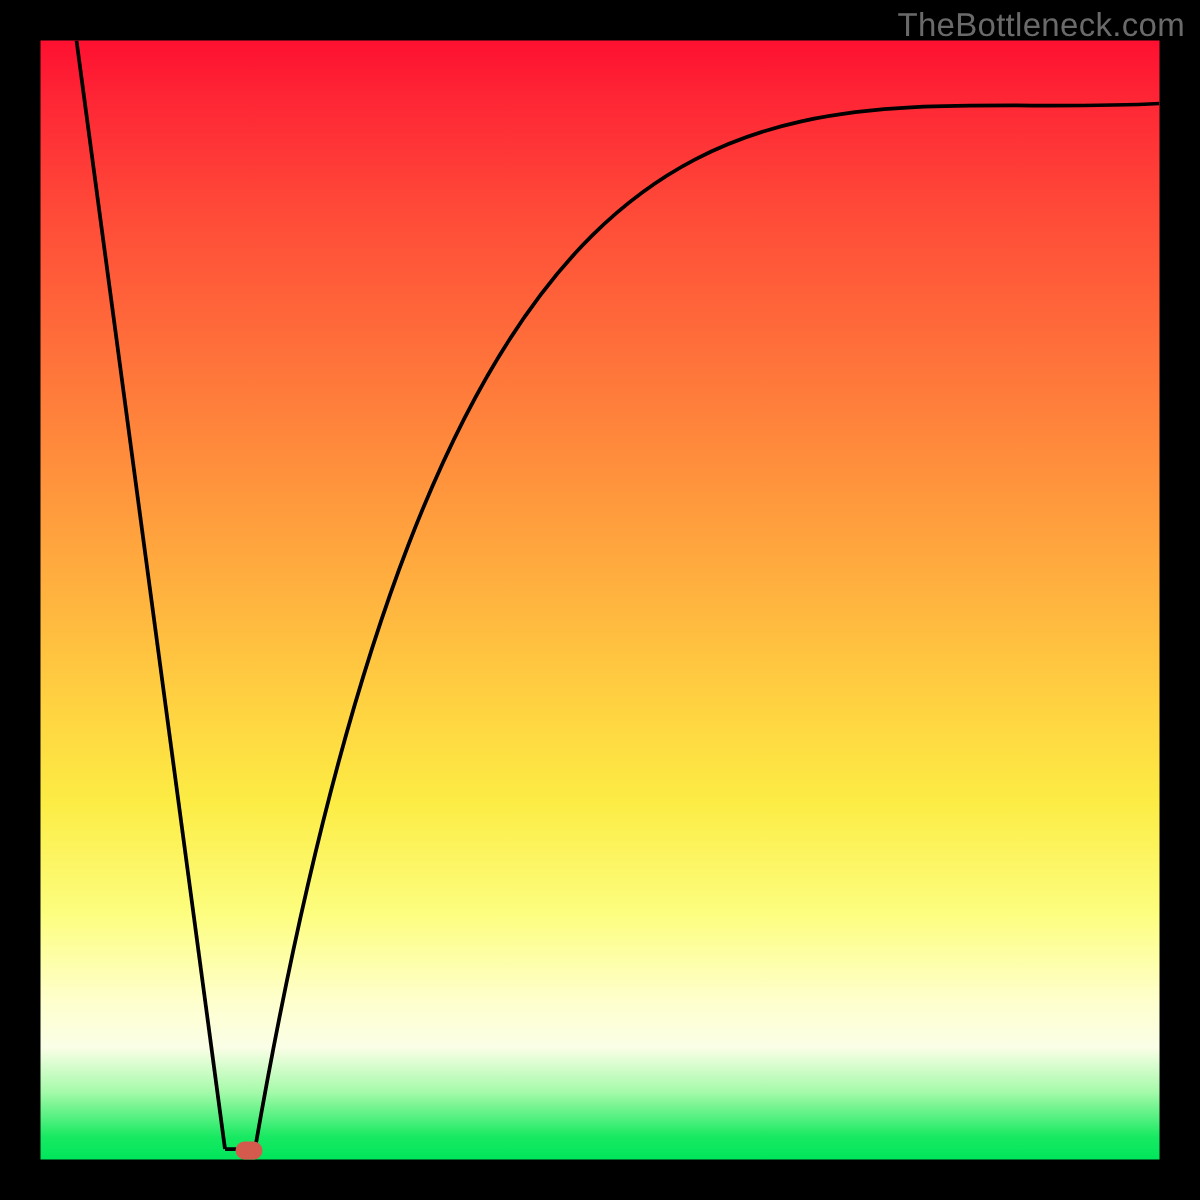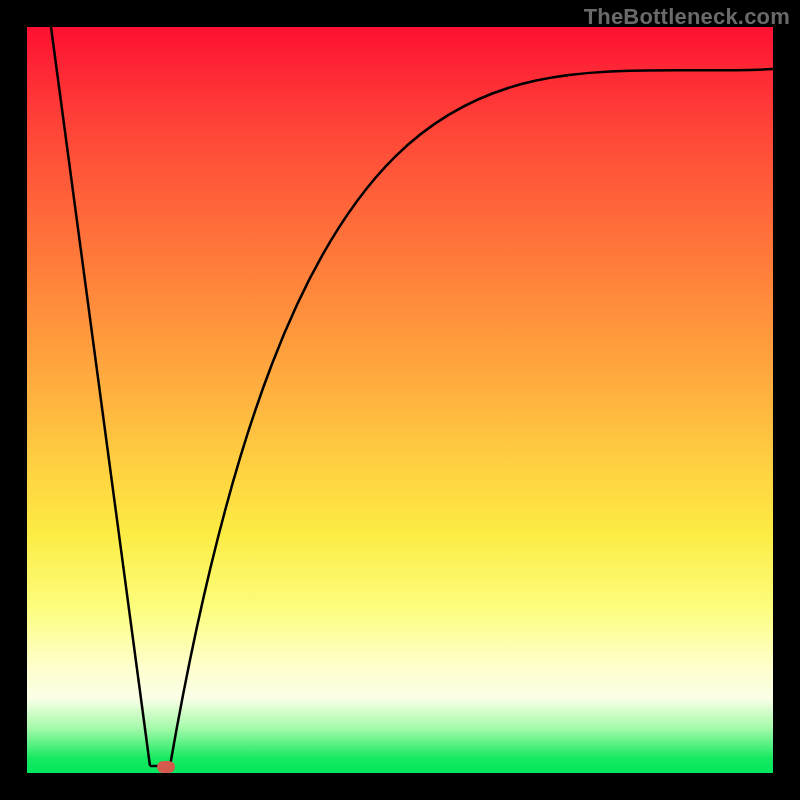--- a/index.html
+++ b/index.html
@@ -42,21 +42,21 @@
       #17e961 98%,
       #00e65c 100%
     );
   }
   .watermark {
     position: absolute;
     top: 4px;
     right: 10px;
     color: #6a6a6a;
     font-size: 22px;
-    font-weight: 700;
+    font-weight: 400;
     letter-spacing: 0.2px;
   }
   svg.curve {
     position: absolute;
     top: 0;
     left: 0;
   }
   .marker {
     position: absolute;
     width: 18px;

